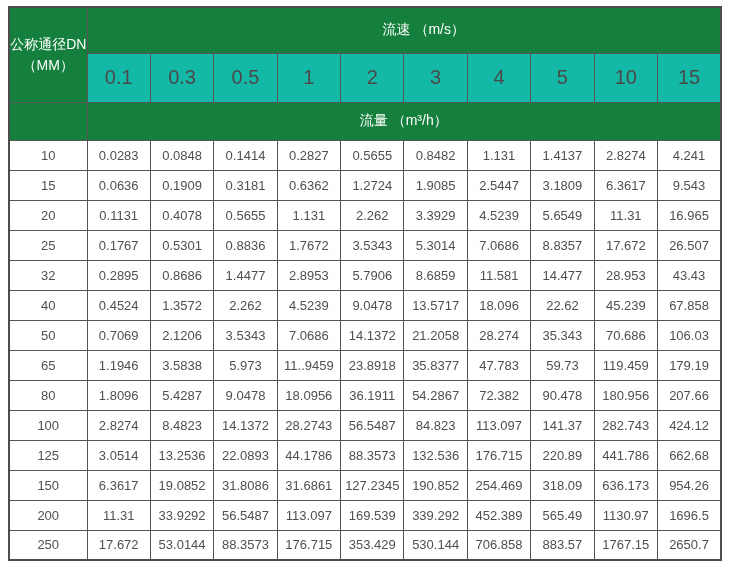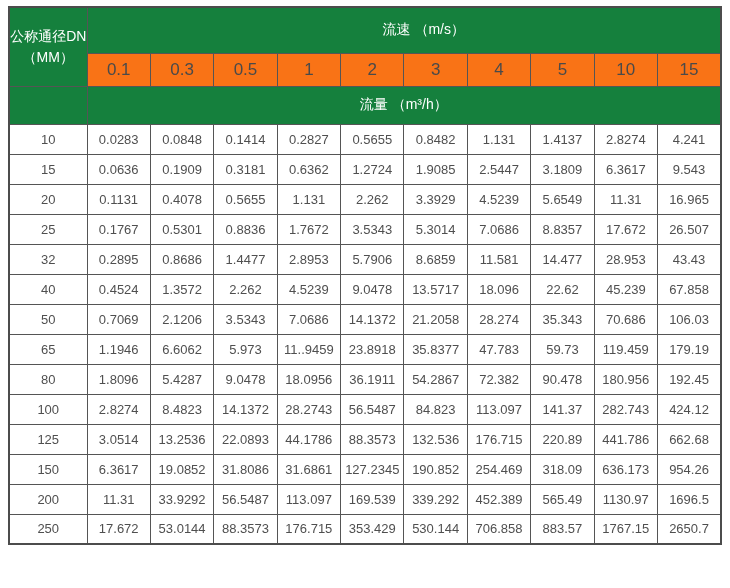--- a/index.html
+++ b/index.html
@@ -41,25 +41,25 @@
   .teal {
     background: #15803d;
     color: #ffffff;
     font-weight: 400;
     font-size: 14px;
   }
   .corner-cell { height: 65px; line-height: 1.45; }
   .vel-band { height: 46px; padding-left: 40px; }
   .flow-band { height: 38px; }
   th.vel-num {
-    background: #f97316;
+    background: #14b8a6;
     color: #4a4a4a;
     font-weight: 400;
-    font-size: 17px;
-    height: 33px;
+    font-size: 20px;
+    height: 49px;
   }
   tbody td {
     height: 30px;
     font-size: 13px;
     color: #4f4f4f;
     background: #ffffff;
   }
 </style>
 </head>
 <body>
@@ -184,42 +184,42 @@
           <td>14.1372</td>
           <td>21.2058</td>
           <td>28.274</td>
           <td>35.343</td>
           <td>70.686</td>
           <td>106.03</td>
         </tr>
         <tr>
           <td>65</td>
           <td>1.1946</td>
-          <td>6.6062</td>
+          <td>3.5838</td>
           <td>5.973</td>
           <td>11..9459</td>
           <td>23.8918</td>
           <td>35.8377</td>
           <td>47.783</td>
           <td>59.73</td>
           <td>119.459</td>
           <td>179.19</td>
         </tr>
         <tr>
           <td>80</td>
           <td>1.8096</td>
           <td>5.4287</td>
           <td>9.0478</td>
           <td>18.0956</td>
           <td>36.1911</td>
           <td>54.2867</td>
           <td>72.382</td>
           <td>90.478</td>
           <td>180.956</td>
-          <td>192.45</td>
+          <td>207.66</td>
         </tr>
         <tr>
           <td>100</td>
           <td>2.8274</td>
           <td>8.4823</td>
           <td>14.1372</td>
           <td>28.2743</td>
           <td>56.5487</td>
           <td>84.823</td>
           <td>113.097</td>

